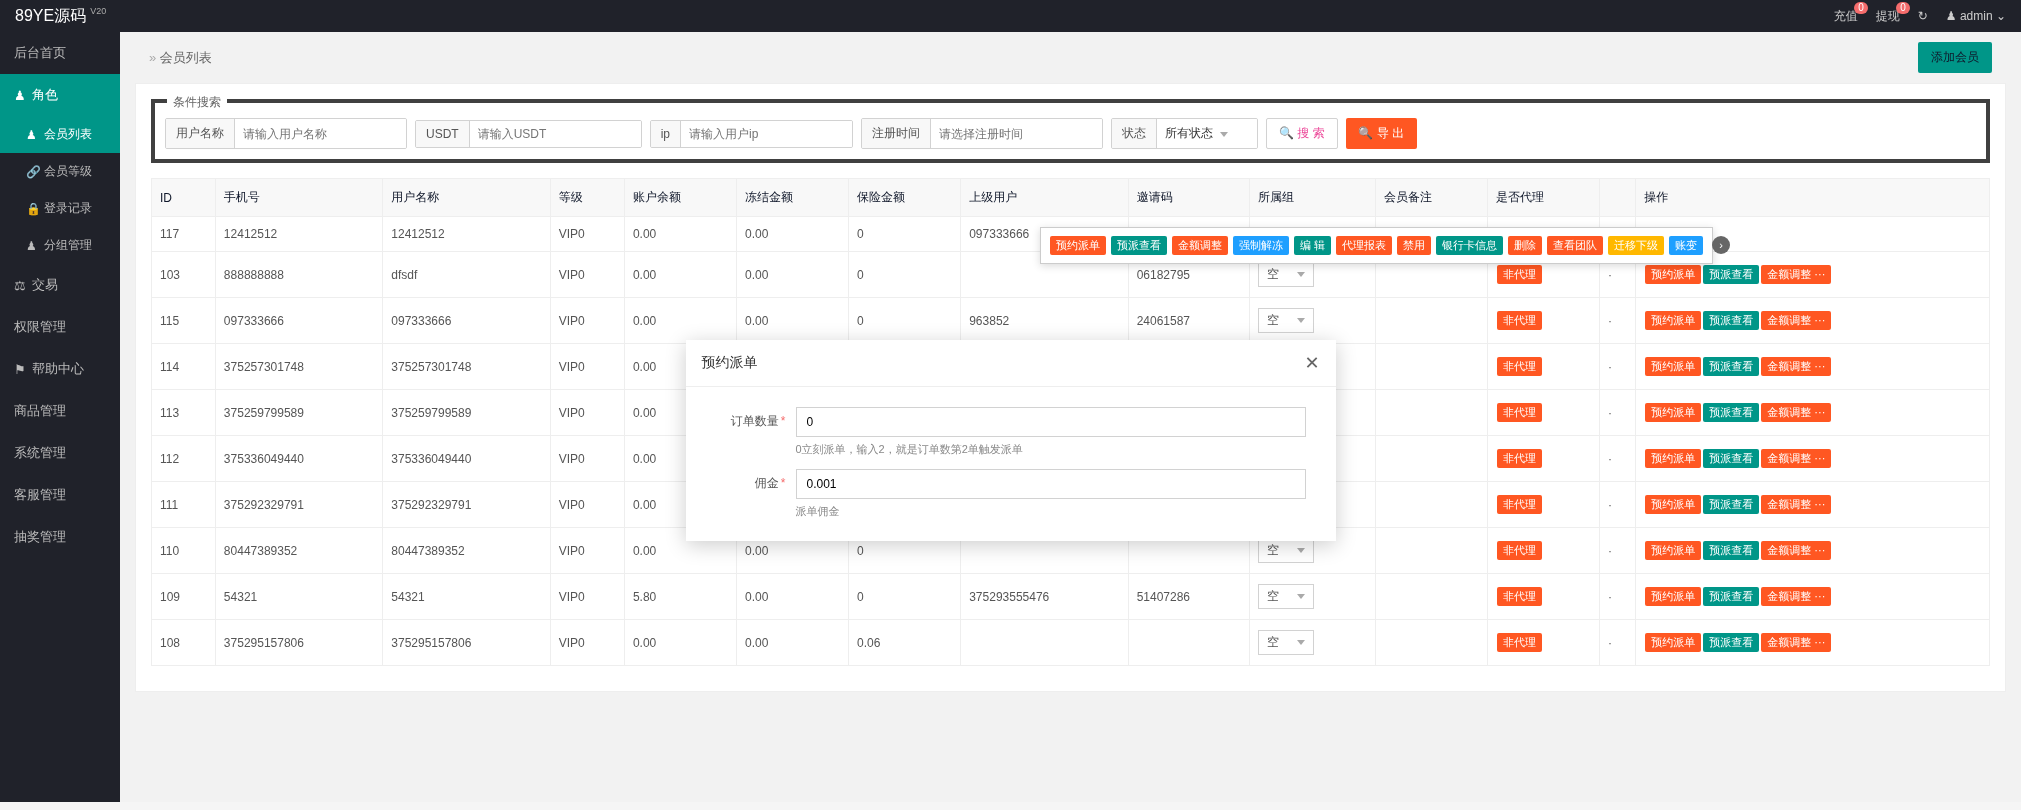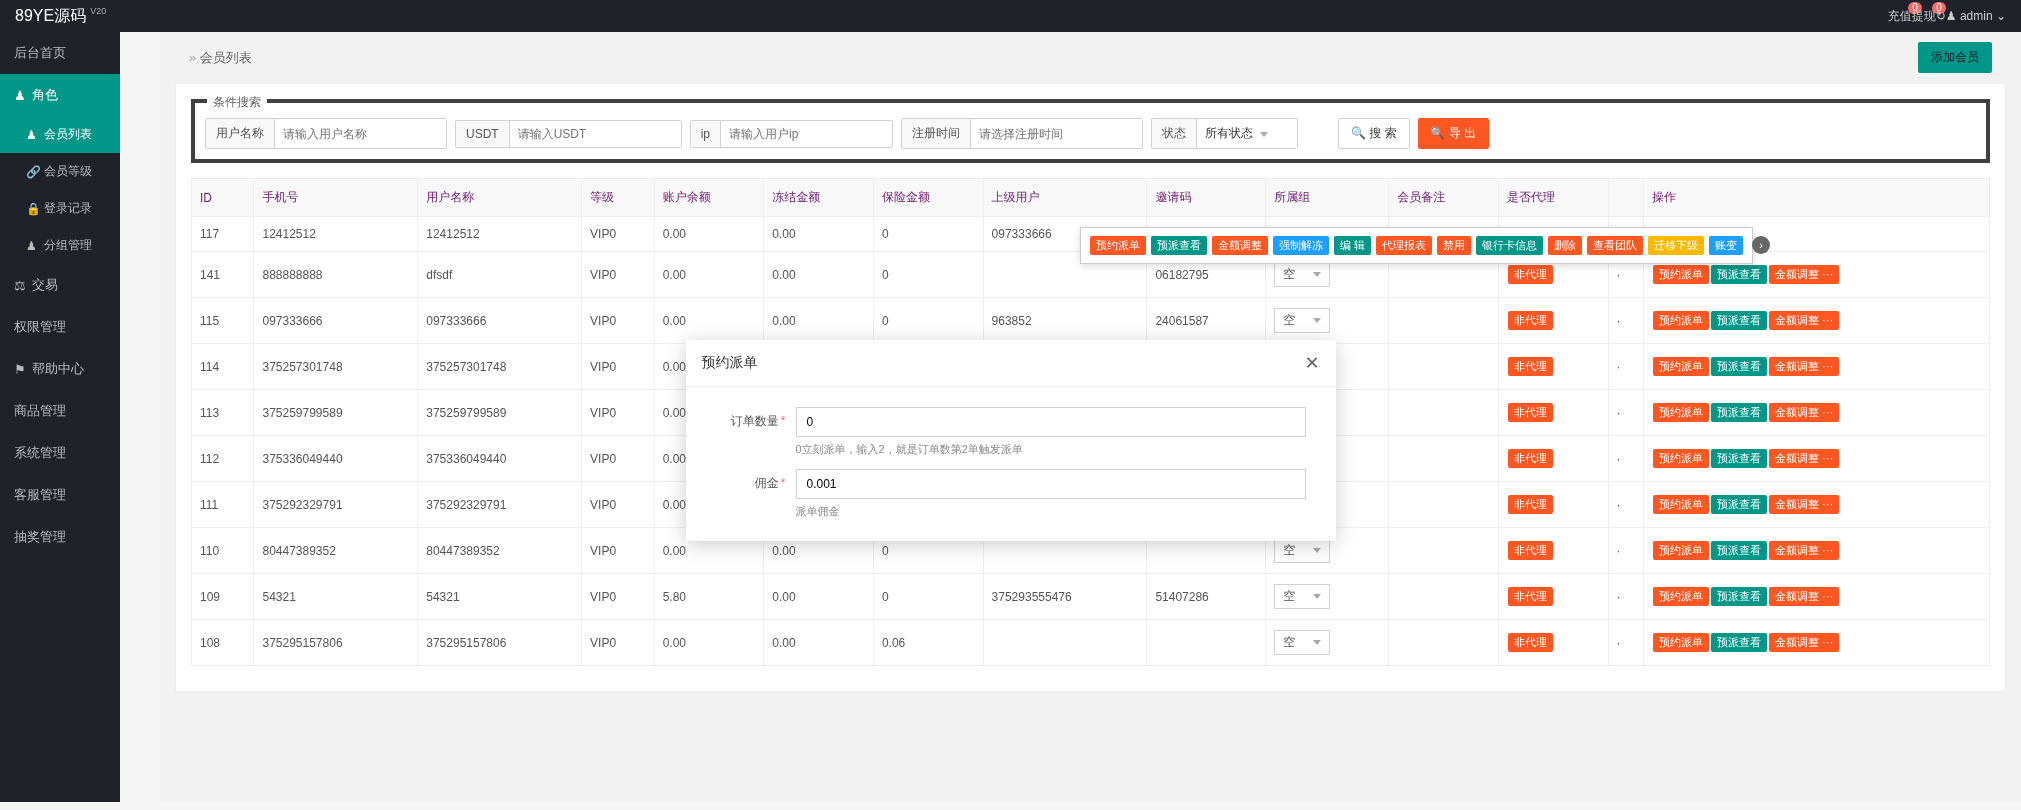--- a/index.html
+++ b/index.html
@@ -1,46 +1,46 @@
 <!DOCTYPE html>
 <html><head>
 <meta charset="utf-8">
 <style>
 * { box-sizing: border-box; margin: 0; padding: 0; }
 body { font-family: "Microsoft YaHei", Arial, sans-serif; font-size: 12px; background: #f5f5f5; color: #333; overflow: hidden; }
 .topbar { height: 32px; background: #20222a; color: #ccc; display: flex; align-items: center; padding: 0 15px; justify-content: space-between; }
 .logo { font-size: 16px; color: #fff; }
 .logo sup { font-size: 9px; color: #aaa; margin-left: 4px; }
-.top-right { display: flex; align-items: center; }
+.top-right { display: flex; align-items: center; gap: 18px; }
 .top-item { position: relative; color: #ccc; cursor: pointer; }
 .badge { position: absolute; top: -6px; right: -10px; background: #f56c6c; color: #fff; border-radius: 8px; padding: 0 4px; font-size: 10px; line-height: 12px; min-width: 12px; text-align: center; }
-.layout { display: flex; height: calc(100vh - 40px); gap: 40px; }
+.layout { display: flex; height: calc(100vh - 40px); }
 .sidebar { width: 120px; background: #20222a; color: #bbb; overflow-y: auto; }
 .sidebar .menu-item { padding: 12px 14px; cursor: pointer; display: flex; align-items: center; gap: 6px; font-size: 13px; }
 .sidebar .menu-item.active { background: #009688; color: #fff; }
 .sidebar .sub-item { padding: 10px 14px 10px 26px; cursor: pointer; font-size: 12px; display:flex; align-items:center; gap:6px;}
 .sidebar .sub-item.active { background: #009688; color: #fff; }
 .main { flex: 1; background: #f2f2f2; overflow: auto; position: relative; }
 .breadcrumb { padding: 10px 29px; background: #f2f2f2; font-size: 13px; color: #666; display:flex; justify-content:space-between; align-items:center;}
 .btn { display: inline-block; padding: 6px 12px; border-radius: 2px; cursor: pointer; font-size: 12px; border: 1px solid transparent; }
 .btn-green { background: #009688; color: #0f172a; }
-.btn-default { background: #fff; border-color: #d2d2d2; color: #404040; margin-left: 32px; }
+.btn-default { background: #fff; border-color: #d2d2d2; color: #ec4899; }
 .btn-red { background: #ff5722; color: #fff; }
 .panel { margin: 0 15px 15px; background: #fff; border: 1px solid #eee; }
 .search-box { border: 4px solid #404040; margin: 15px; padding: 15px 10px 10px; position: relative; }
 .search-legend { position: absolute; top: -9px; left: 12px; background: #fff; padding: 0 6px; color: #666; font-size: 12px; }
 .search-row { display: flex; flex-wrap: wrap; gap: 8px; align-items: center; }
 .search-group { display: flex; border: 1px solid #d2d2d2; border-radius: 2px; overflow: hidden; }
 .search-label { background: #f8f8f8; padding: 6px 10px; color: #555; border-right: 1px solid #d2d2d2; white-space: nowrap; }
 .search-input { border: none; padding: 6px 8px; outline: none; min-width: 110px; font-size:12px; }
 .select-input { border:none; padding:6px 8px; min-width:100px; background:#fff; position:relative;}
 .caret { border-left: 4px solid transparent; border-right: 4px solid transparent; border-top: 5px solid #aaa; display:inline-block; margin-left:4px;}
 .table { width: 100%; border-collapse: collapse; margin: 0 15px 15px; width: calc(100% - 30px); background:#fff;}
 .table th, .table td { border: 1px solid #eee; padding: 10px 8px; text-align: left; font-size: 12px; color: #555; white-space: nowrap; }
-.table th { background: #f8f8f8; font-weight: normal; color: #701a75; }
+.table th { background: #f8f8f8; font-weight: normal; color: #0f172a; }
 .tag { display: inline-block; padding: 2px 6px; border-radius: 2px; color: #fff; font-size: 11px; margin: 0 1px; cursor:pointer;}
 .tag-red { background: #ff5722; }
 .tag-green { background: #009688; }
 .tag-orange { background: #ffb800; }
 .tag-blue { background: #1e9fff; }
 .dropdown-cell { display:inline-flex; border:1px solid #d2d2d2; padding:3px 8px; align-items:center; gap:14px; background:#fff;}
 .action-popup { position: absolute; left: 920px; top: 195px; background: #fff; border: 1px solid #ccc; padding: 8px; box-shadow: 0 2px 8px rgba(0,0,0,0.15); display: flex; gap: 3px; flex-wrap: nowrap; z-index:100;}
 .action-popup-arrow { position:absolute; right:-18px; top:8px; width:18px; height:18px; background:#666; color:#fff; border-radius:50%; text-align:center; line-height:18px; font-size:11px;}
 .modal { position: fixed; left: 50%; top: 340px; transform: translateX(-50%); width: 650px; background: #fff; z-index: 1001; box-shadow: 0 4px 20px rgba(0,0,0,0.2); }
 .modal-header { padding: 12px 16px; display: flex; justify-content: space-between; align-items: center; border-bottom: 1px solid #eee; }
@@ -197,21 +197,21 @@
               <td>0</td>
               <td>097333666</td>
               <td>3</td>
               <td></td>
               <td></td>
               <td></td>
               <td>·</td>
               <td></td>
             </tr>
             <tr>
-              <td>141</td>
+              <td>103</td>
               <td>888888888</td>
               <td>dfsdf</td>
               <td>VIP0</td>
               <td>0.00</td>
               <td>0.00</td>
               <td>0</td>
               <td></td>
               <td>06182795</td>
               <td><span class="dropdown-cell">
                   <span>空</span>

